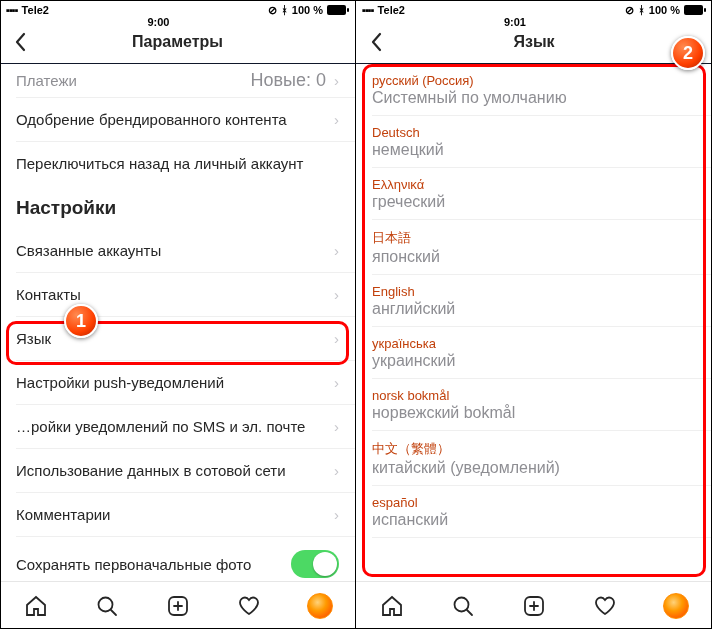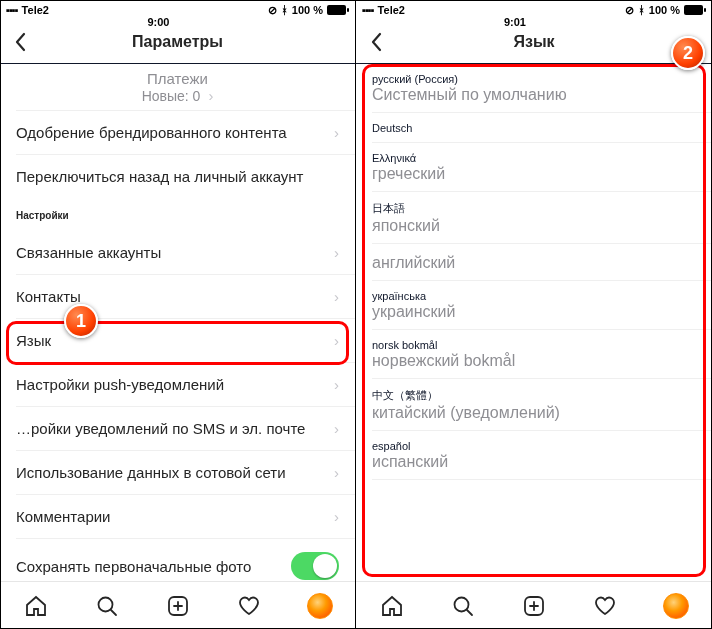--- a/index.html
+++ b/index.html
@@ -97,24 +97,24 @@
   }
   .row .switch::after {
     content: "";
     position: absolute;
     right: 2px;
     width: 24px; height: 24px;
     background: #fff;
     border-radius: 50%;
     box-shadow: 0 1px 2px rgba(0,0,0,0.3);
   }
-  .row .meta { color: #8e8e93; font-size: 14px; }
+  .row .meta { color: #8e8e93; font-size: 18px; }
   .section-header {
     padding: 12px 16px 10px 16px;
-    font-size: 10px;
+    font-size: 19px;
     font-weight: 600;
     color: #262626;
   }
   .sep { height: 1px; background: #efefef; margin-left: 16px; }
 
   
   .hl-left {
     position: absolute;
     left: 6px;
     right: 6px;
@@ -154,22 +154,22 @@
     z-index: 50;
   }
   .badge.b1 { left: 64px; top: 304px; }
   .badge.b2 { left: 315px; top: 36px; }
 
   
   .lang-row {
     padding: 9px 16px 8px 16px;
   }
   .lang-row .primary {
-    font-size: 11px;
-    color: #0f172a;
+    font-size: 13px;
+    color: #c2410c;
   }
   .lang-row .secondary {
     font-size: 16px;
     color: #8e8e93;
     margin-top: 1px;
   }
 
   
   .tabbar {
     height: 48px;
@@ -229,21 +229,21 @@
     <div class="navheader">
       <div class="back">
         <svg width="12" height="20" viewBox="0 0 12 20">
             <polyline points="10,2 3,10 10,18" fill="none" stroke="#262626" stroke-width="2.2" stroke-linecap="round" stroke-linejoin="round"></polyline>
           </svg>
       </div>
       <div class="title">Параметры</div>
     </div>
 
     <div class="content">
-      <div class="row" style="padding-top:6px;padding-bottom:6px;color:#8e8e93;flex-direction:column;">
+      <div class="row" style="padding-top:6px;padding-bottom:6px;color:#8e8e93;">
         <span>Платежи</span>
         <span style="display:flex;align-items:center;gap:8px;">
           <span class="meta">Новые: 0</span>
           <span class="chev">›</span>
         </span>
       </div>
       <div class="sep"></div>
       <div class="row">
         <span style="flex:1;padding-right:10px;">Одобрение брендированного контента</span>
         <span class="chev">›</span>
@@ -361,33 +361,35 @@
 
     <div class="content" id="lang-list">
 
     <div class="lang-row">
           <div class="primary">русский (Россия)</div>
           <div class="secondary">Системный по умолчанию</div>
         </div>
         <div class="sep"></div>
         <div class="lang-row">
           <div class="primary">Deutsch</div>
+          <div class="secondary">немецкий</div>
         </div>
         <div class="sep"></div>
         <div class="lang-row">
           <div class="primary">Ελληνικά</div>
           <div class="secondary">греческий</div>
         </div>
         <div class="sep"></div>
         <div class="lang-row">
           <div class="primary">日本語</div>
           <div class="secondary">японский</div>
         </div>
         <div class="sep"></div>
         <div class="lang-row">
+          <div class="primary">English</div>
           <div class="secondary">английский</div>
         </div>
         <div class="sep"></div>
         <div class="lang-row">
           <div class="primary">українська</div>
           <div class="secondary">украинский</div>
         </div>
         <div class="sep"></div>
         <div class="lang-row">
           <div class="primary">norsk bokmål</div>

